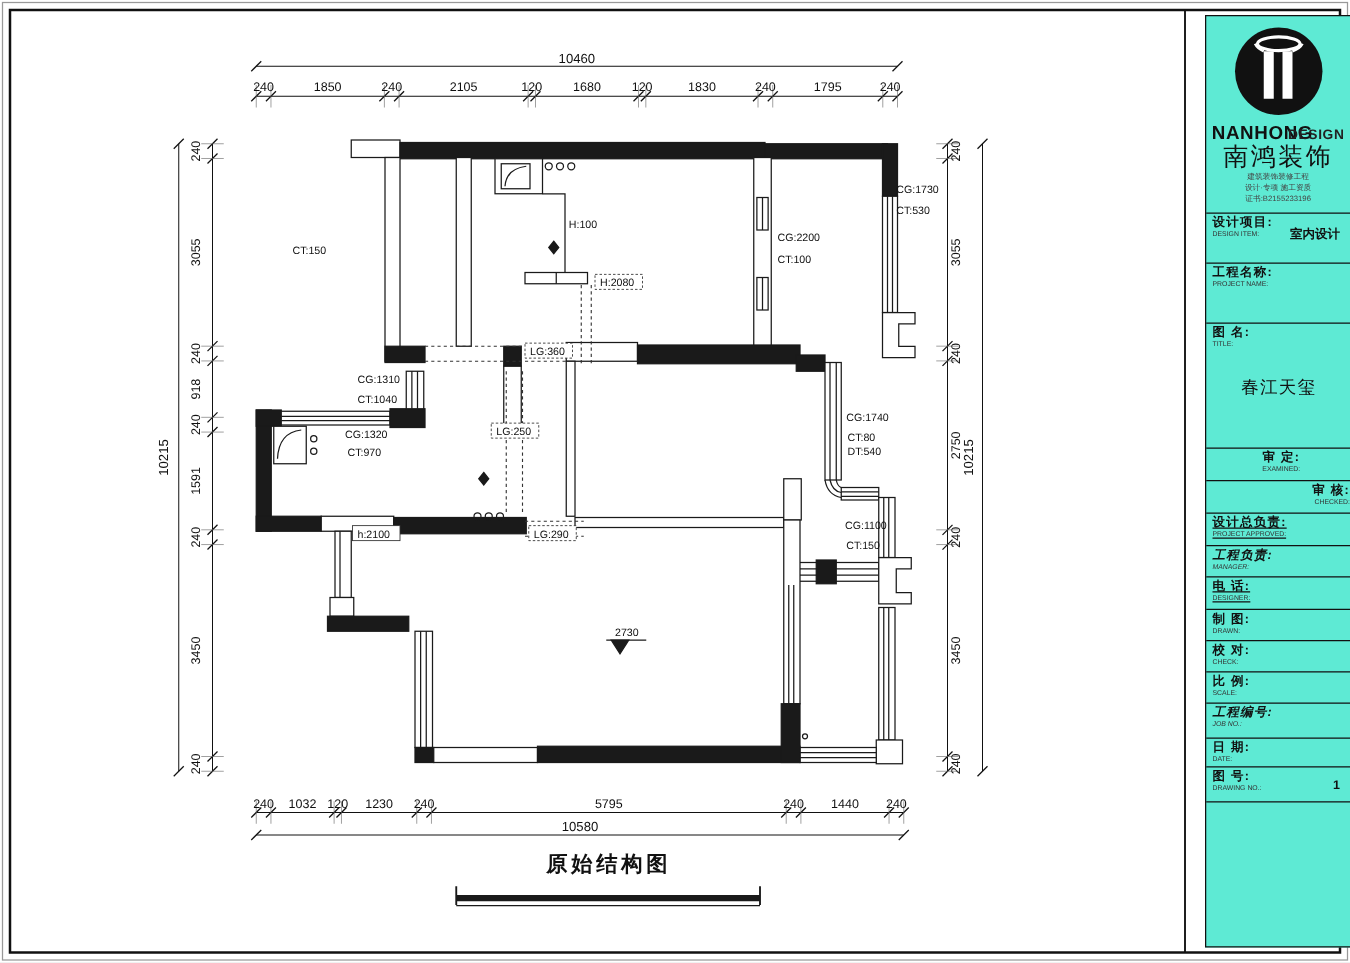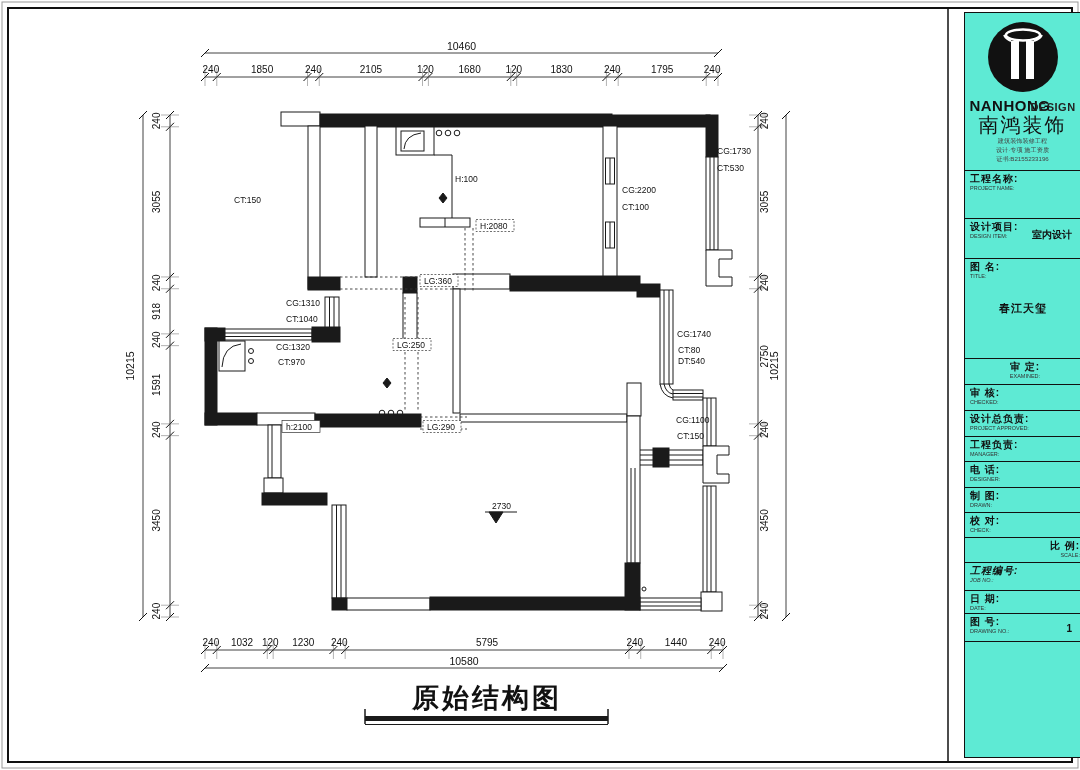--- a/index.html
+++ b/index.html
@@ -1,34 +1,34 @@
 <!DOCTYPE html>
 <html><head>
 <meta charset="utf-8">
 <style>
   html,body{margin:0;padding:0;background:#e8e8e8;}
   .page{position:relative;width:1080px;height:770px;background:#fff;overflow:hidden;
         font-family:"Liberation Sans","DejaVu Sans",sans-serif;color:#111;}
   svg text{font-family:"Liberation Sans","DejaVu Sans",sans-serif;}
   .plan-title{position:absolute;left:366px;top:680px;width:242px;text-align:center;
-        font-size:27px;font-weight:bold;letter-spacing:3px;color:#111;}
+        font-size:17px;font-weight:bold;letter-spacing:3px;color:#111;}
   
   .tb{position:absolute;left:952px;top:12px;width:117px;height:746px;border:1.5px solid #111;
       box-sizing:border-box;background:#5eead4;margin-left:12px;}
   .tb-logo{height:158px;border-bottom:1.5px solid #111;box-sizing:border-box;text-align:center;padding-top:8px;}
   .brand-en{font-size:15px;font-weight:bold;letter-spacing:.5px;margin-top:2px;line-height:13px;}
   .brand-en .b2{font-size:11px;font-weight:bold;margin-left:-20px;color:#222;}
   .brand-cn{font-size:20px;font-weight:normal;letter-spacing:2px;line-height:22px;}
   .brand-sub{font-size:6.5px;color:#444;line-height:9px;transform:scale(.95);}
   .tb-rows{}
   .tb-row{position:relative;border-bottom:1px solid #111;box-sizing:border-box;padding:2px 0 0 5px;overflow:hidden;}
   .tb-cn{font-size:10px;font-weight:bold;letter-spacing:1px;line-height:12px;white-space:nowrap;}
   .tb-en{font-size:5.5px;color:#333;letter-spacing:0px;line-height:7px;white-space:nowrap;}
   .tb-val-right{position:absolute;right:8px;top:9px;font-size:10px;font-weight:bold;}
-  .tb-val-below{position:absolute;left:1px;right:0;top:42px;text-align:center;font-size:11px;font-weight:bold;letter-spacing:1px;}
+  .tb-val-below{position:absolute;left:1px;right:0;top:42px;text-align:center;font-size:14px;font-weight:normal;letter-spacing:1px;}
   .tb-notes{padding:3px 3px 0 5px;}
   .tb-notes .nl{font-size:8px;line-height:12.5px;letter-spacing:0px;color:#111;white-space:nowrap;}
   .tb-notes .nl.tiny{font-size:6px;color:#555;margin-top:2px;}
   .tb-notes .phone{font-size:8px;margin-top:9px;white-space:nowrap;}
   .notes-label{font-size:10px;font-weight:bold;letter-spacing:2px;line-height:14px;}
 </style>
 </head>
 <body>
 
 <div class="page">
@@ -382,63 +382,63 @@
         <path d="M27,20 Q22,18 20,14" stroke="#fff" stroke-width="2" fill="none"></path>
         <path d="M50,20 Q56,18 58,14" stroke="#fff" stroke-width="2" fill="none"></path>
       </svg>
       <div class="brand-en"><span>NANHONG</span><span class="b2">DESIGN</span></div>
       <div class="brand-cn">南鸿装饰</div>
       <div class="brand-sub">建筑装饰装修工程</div>
       <div class="brand-sub">设计·专项 施工资质</div>
       <div class="brand-sub">证书:B2155233196</div>
     </div>
     <div class="tb-rows" id="tb-rows">
-        <div class="tb-row" style="height: 48px;">
-          <div class="tb-cn">工程名称:</div>
-          <div class="tb-en">PROJECT NAME:</div>
-        </div>
         <div class="tb-row" style="height: 40px;">
           <div class="tb-cn">设计项目:</div>
           <div class="tb-en">DESIGN ITEM:</div>
           <div class="tb-val-right">室内设计</div>
         </div>
+        <div class="tb-row" style="height: 48px;">
+          <div class="tb-cn">工程名称:</div>
+          <div class="tb-en">PROJECT NAME:</div>
+        </div>
         <div class="tb-row" style="height: 100px;">
           <div class="tb-cn">图 名:</div>
           <div class="tb-en">TITLE:</div>
           <div class="tb-val-below">春江天玺</div>
         </div>
         <div class="tb-row" style="height: 26px; text-align: center;">
           <div class="tb-cn">审 定:</div>
           <div class="tb-en">EXAMINED:</div>
         </div>
-        <div class="tb-row" style="height: 26px;">
+        <div class="tb-row" style="height: 26px; text-align: right;">
           <div class="tb-cn">审 核:</div>
           <div class="tb-en">CHECKED:</div>
         </div>
-        <div class="tb-row" style="height: 26px;">
+        <div class="tb-row" style="height: 26px; text-decoration: underline;">
           <div class="tb-cn">设计总负责:</div>
           <div class="tb-en">PROJECT APPROVED:</div>
         </div>
-        <div class="tb-row" style="height: 25px;">
+        <div class="tb-row" style="height: 25px; font-style: italic;">
           <div class="tb-cn">工程负责:</div>
           <div class="tb-en">MANAGER:</div>
         </div>
-        <div class="tb-row" style="height: 26px;">
+        <div class="tb-row" style="height: 26px; text-decoration: underline;">
           <div class="tb-cn">电 话:</div>
           <div class="tb-en">DESIGNER:</div>
         </div>
         <div class="tb-row" style="height: 25px;">
           <div class="tb-cn">制 图:</div>
           <div class="tb-en">DRAWN:</div>
         </div>
         <div class="tb-row" style="height: 25px;">
           <div class="tb-cn">校 对:</div>
           <div class="tb-en">CHECK:</div>
         </div>
-        <div class="tb-row" style="height: 25px; text-align: right;">
+        <div class="tb-row" style="height: 25px;">
           <div class="tb-cn">比 例:</div>
           <div class="tb-en">SCALE:</div>
         </div>
         <div class="tb-row" style="height: 28px; font-style: italic;">
           <div class="tb-cn">工程编号:</div>
           <div class="tb-en">JOB NO.:</div>
         </div>
         <div class="tb-row" style="height: 23px;">
           <div class="tb-cn">日 期:</div>
           <div class="tb-en">DATE:</div>

